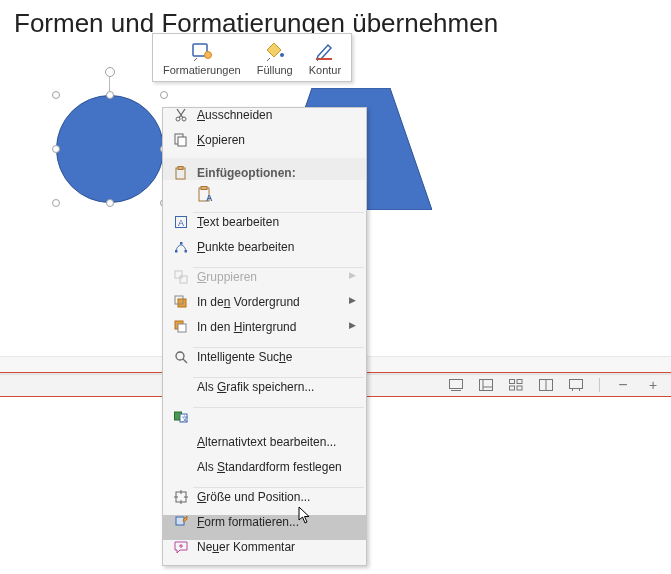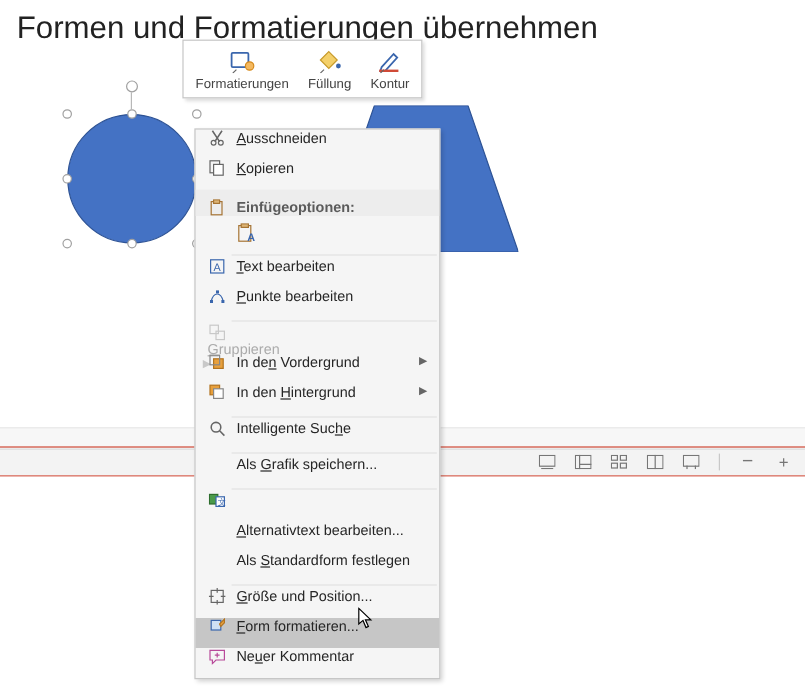--- a/index.html
+++ b/index.html
@@ -89,21 +89,21 @@
   }
   .ctx-item {
     display: flex;
     align-items: flex-start;
     height: 25px;
     padding: 0 6px 0 6px;
     cursor: default;
     color: #262626;
     position: relative;
   }
-  .ctx-item.disabled { color: #ababab; flex-direction: column; }
+  .ctx-item.disabled { color: #ababab; }
   .ctx-item.highlighted { background: #c6c6c6; }
   .ctx-icon {
     width: 24px;
     display: flex;
     align-items: center;
     justify-content: center;
     flex-shrink: 0;
   }
   .ctx-label { flex: 1; padding-left: 4px; font-size: 12px; }
   .ctx-arrow {

